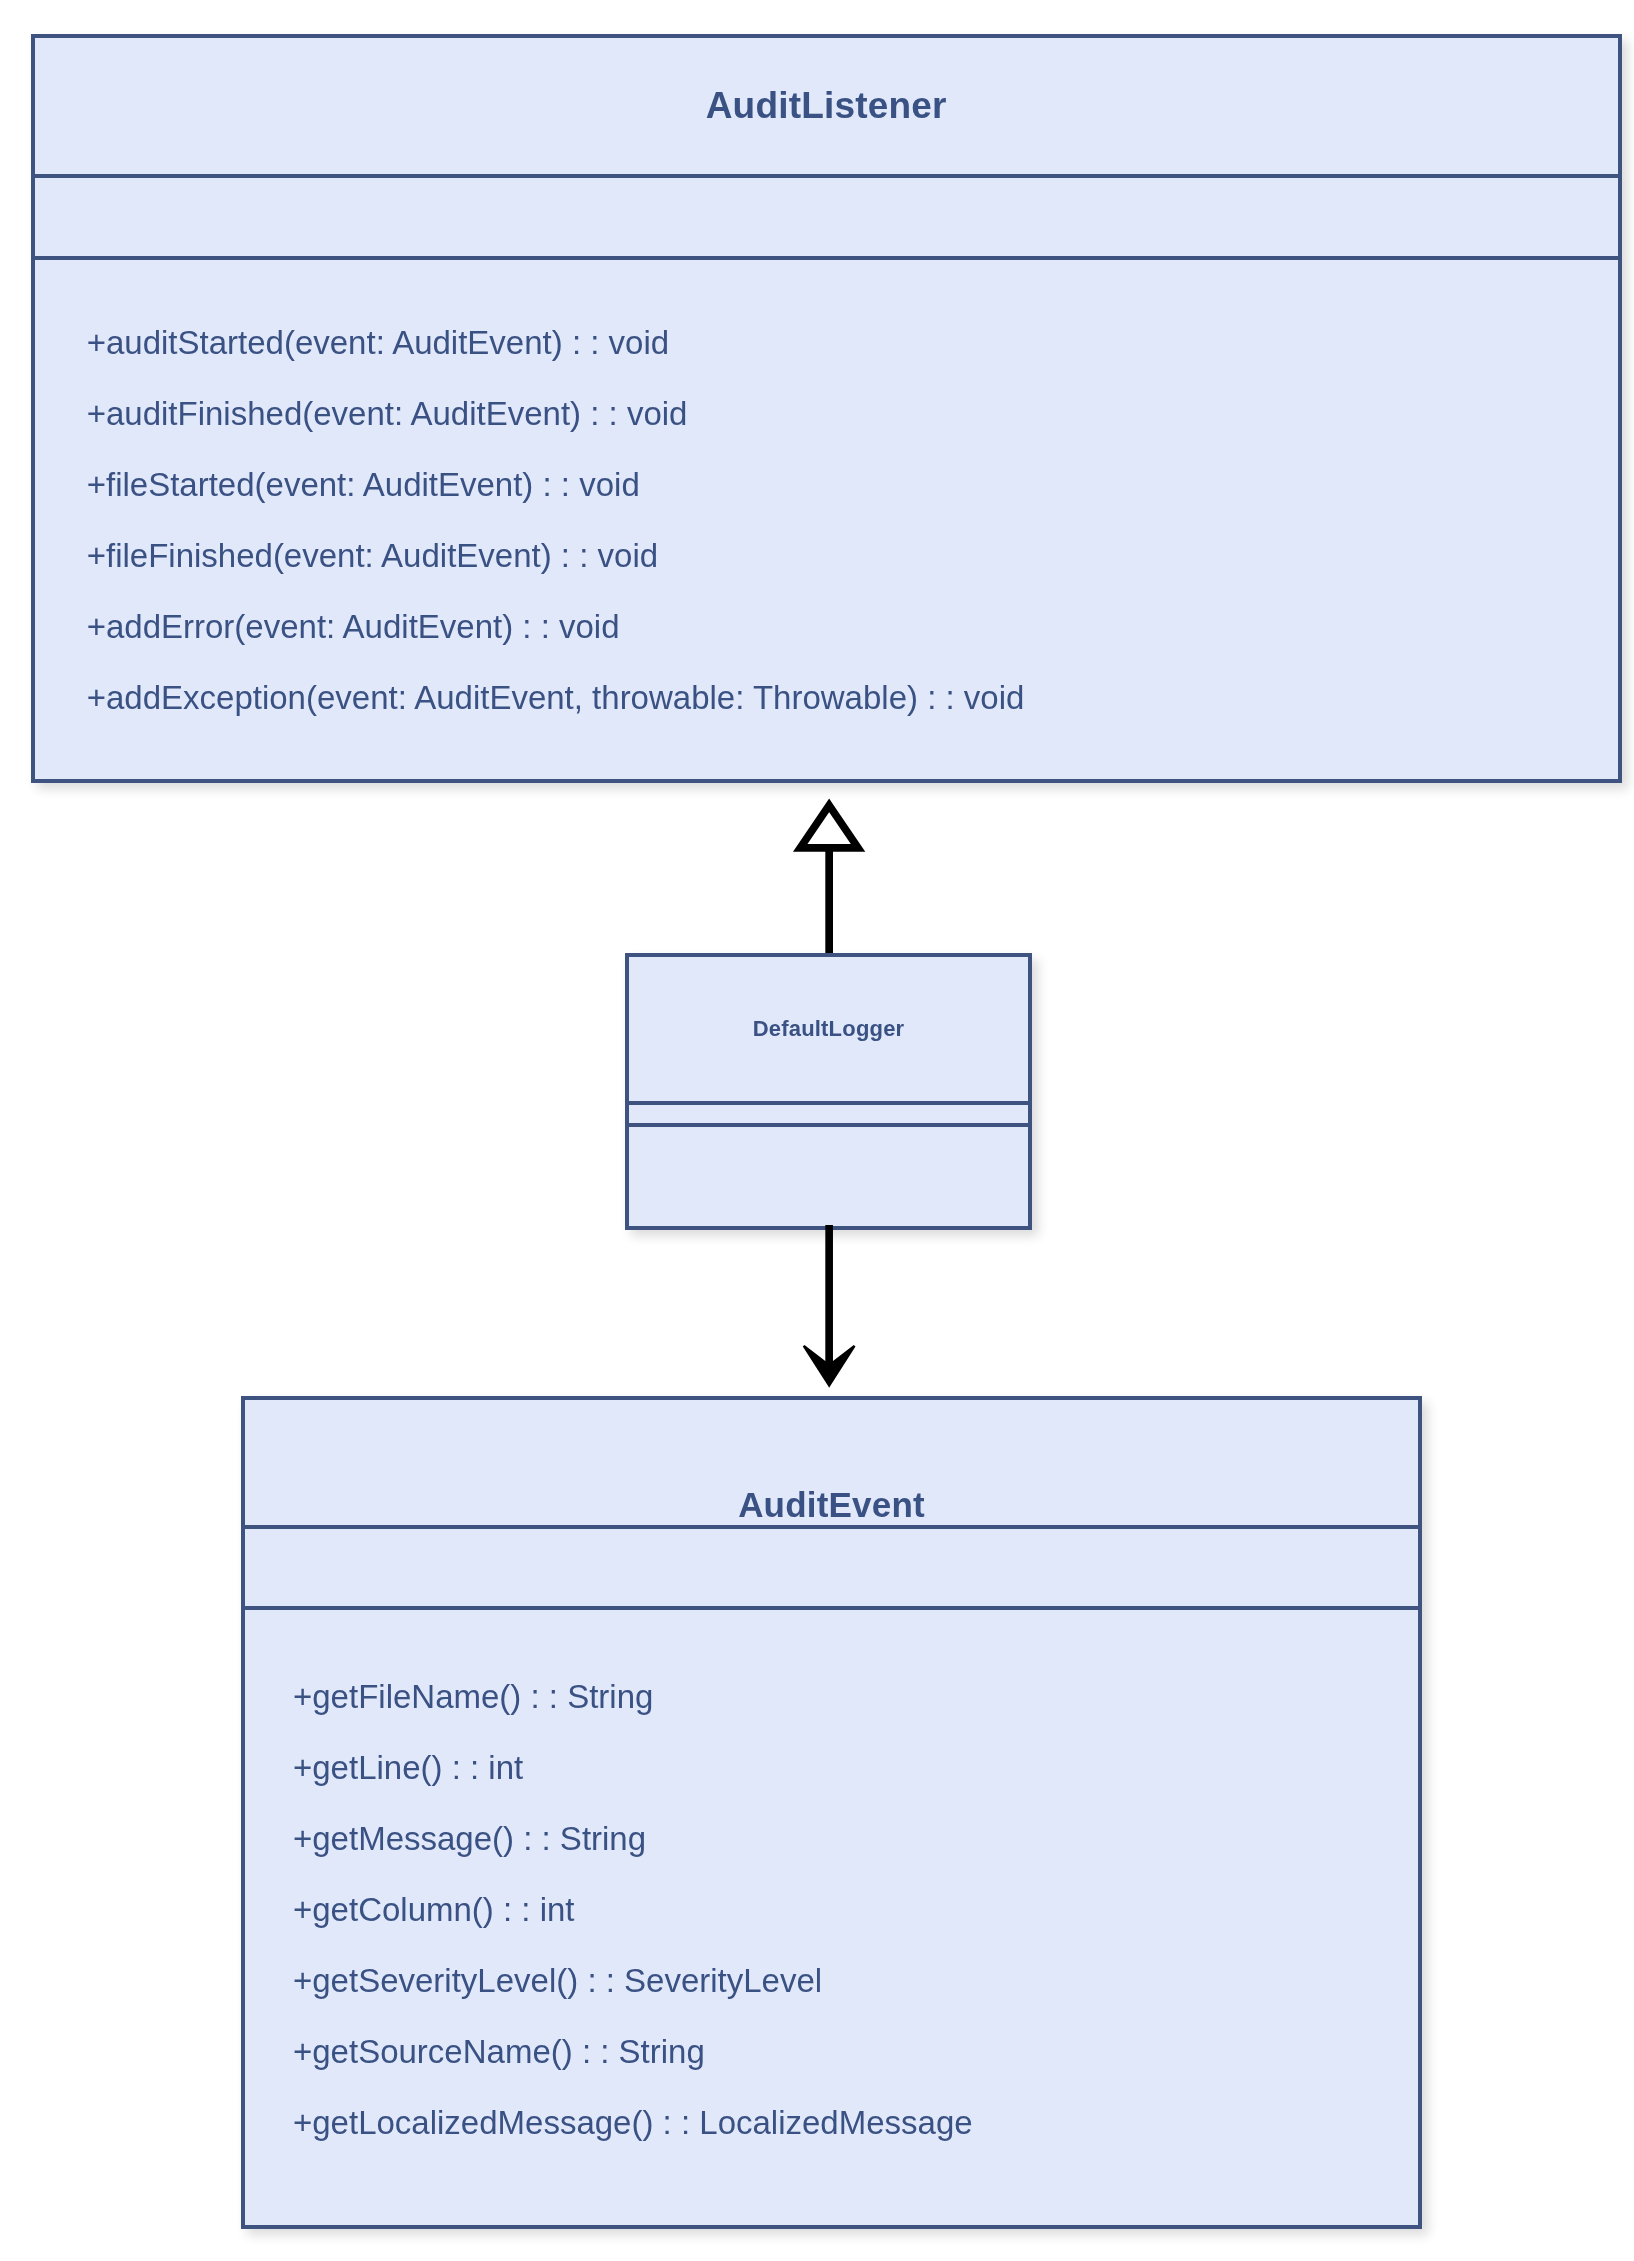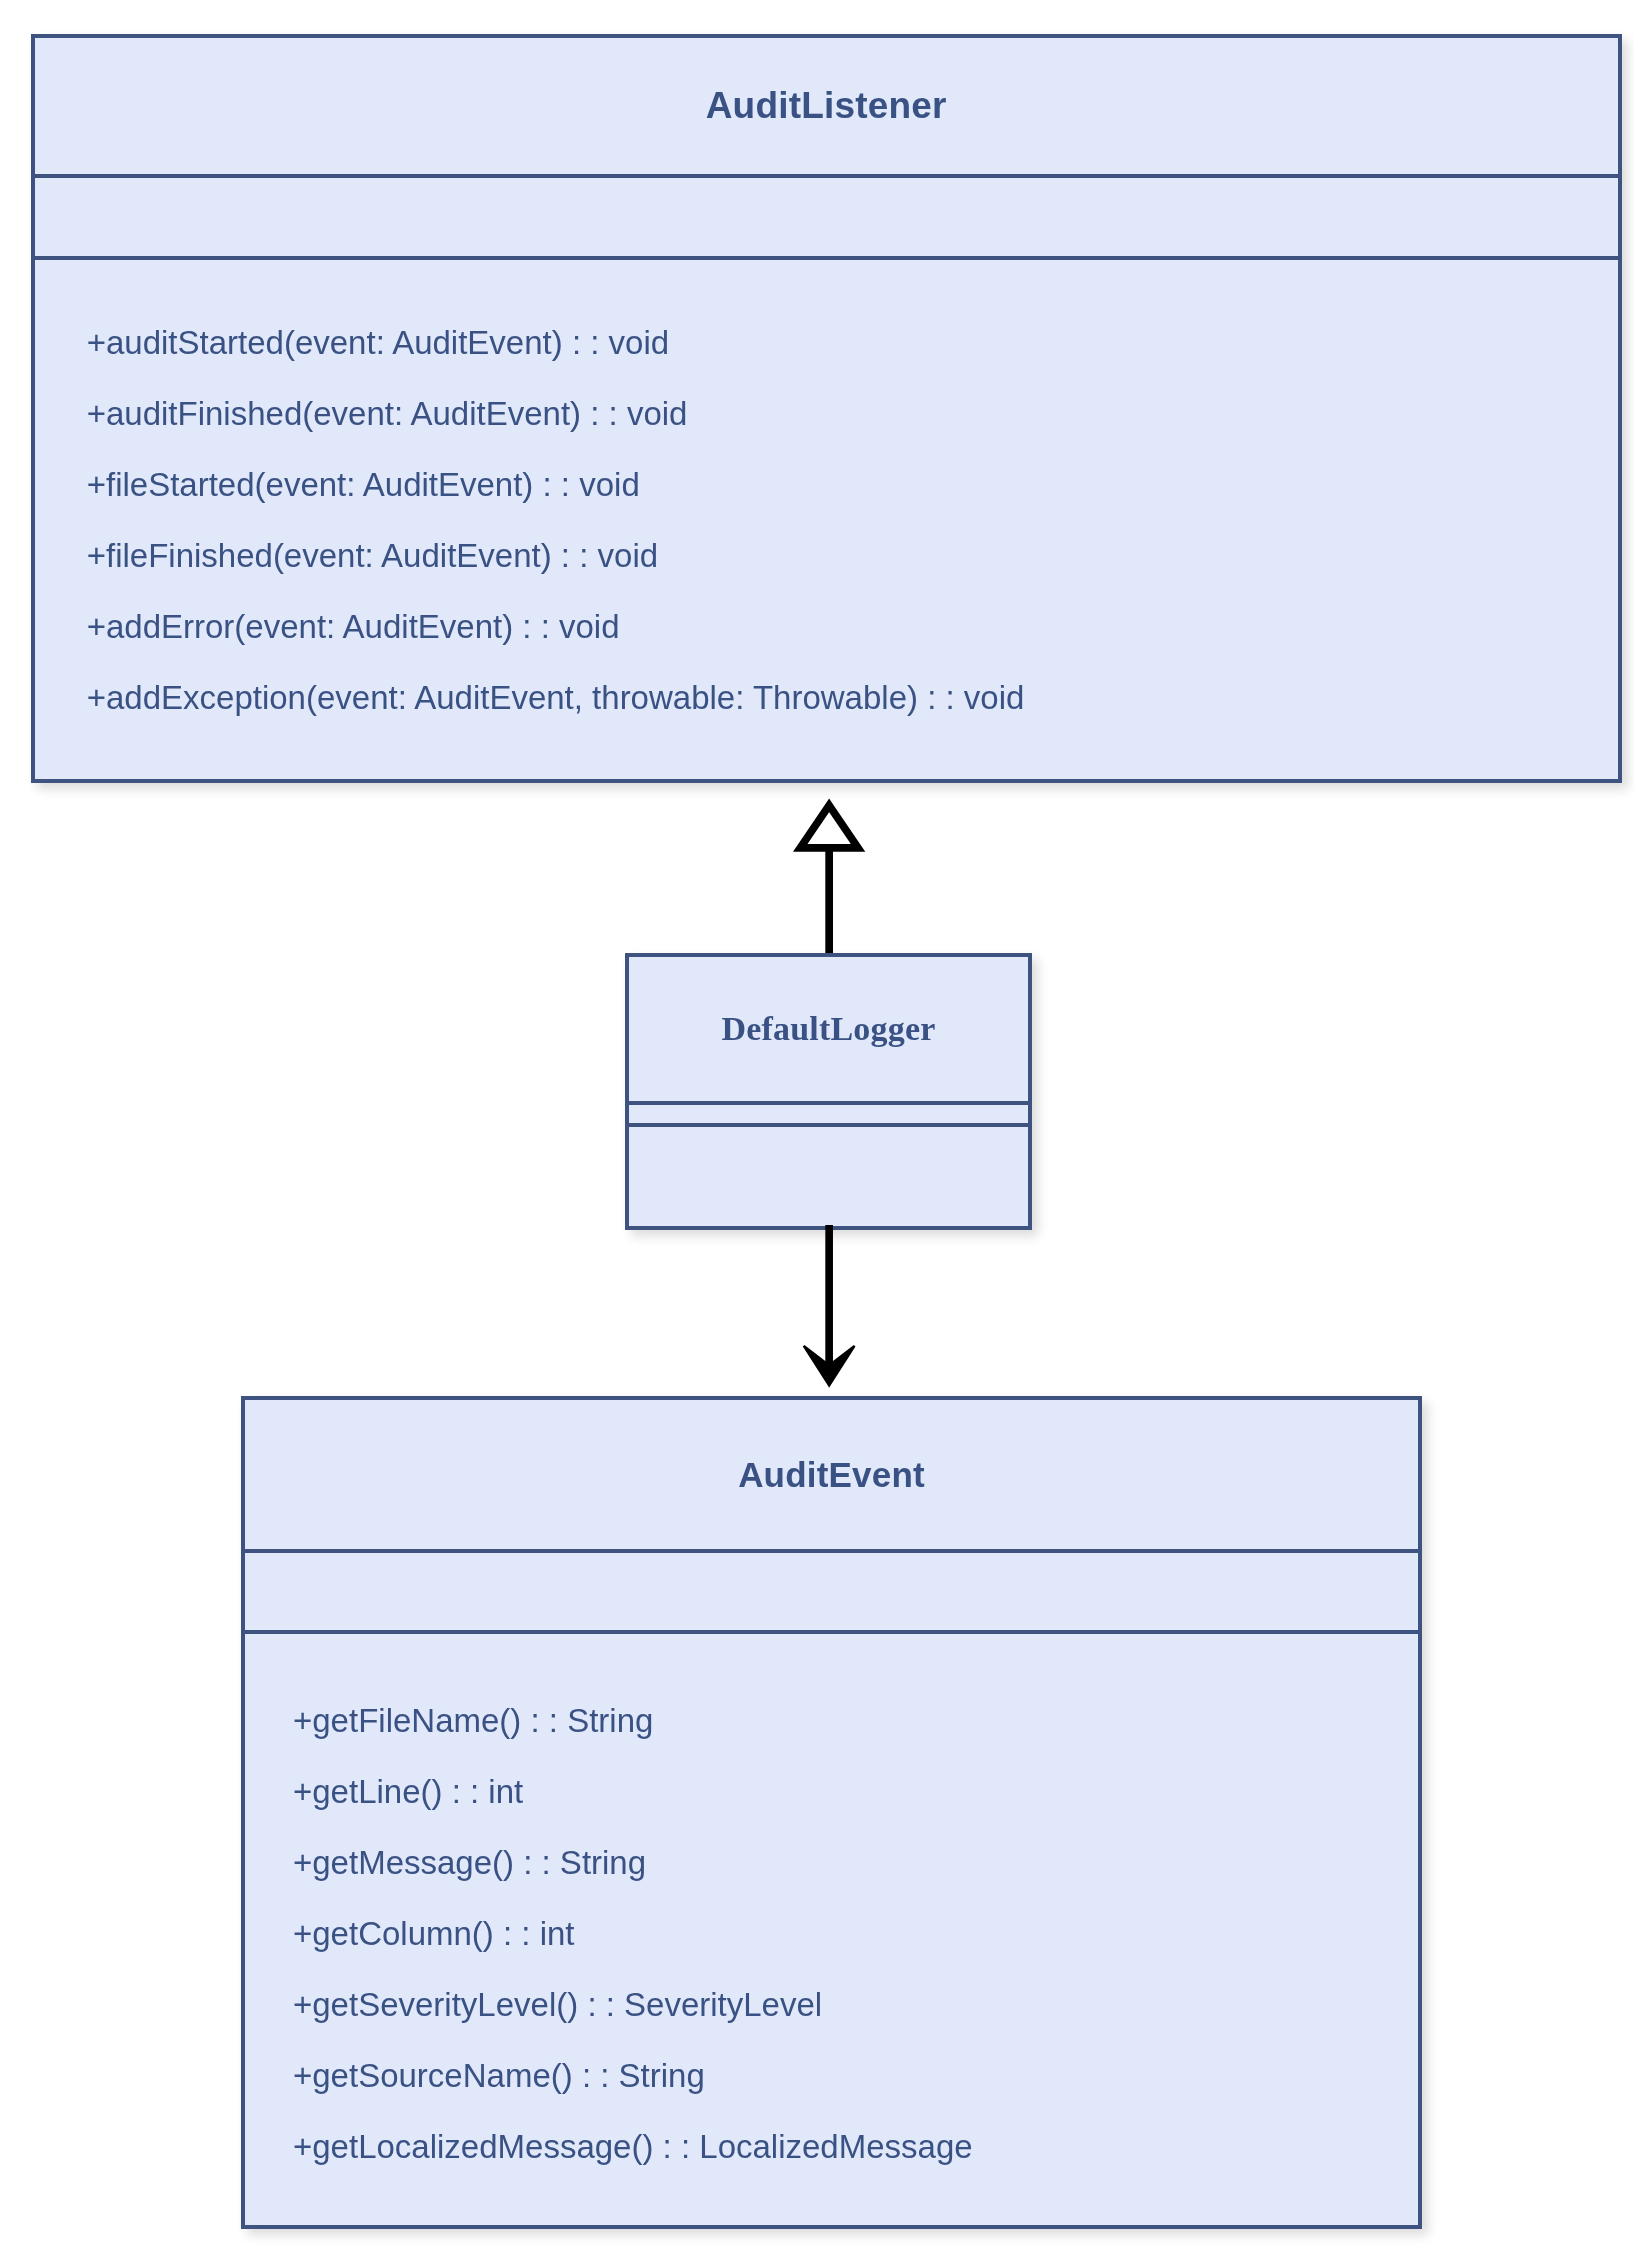--- a/index.html
+++ b/index.html
@@ -77,31 +77,31 @@
     line-height: 71px;
   }
 
   #class-defaultlogger {
     left: 609px;
     top: 953px;
     width: 407px;
     height: 277px;
   }
   #class-defaultlogger .uml-title-bar { height: 148px; }
-  #class-defaultlogger .uml-title { font-size: 34px; font-family: Liberation Serif, serif; }
+  #class-defaultlogger .uml-title { font-size: 22px; }
   #class-defaultlogger .uml-attrs { height: 22.4px; }
   #class-defaultlogger .uml-ops { height: 102px; }
 
   #class-auditevent {
     left: 225px;
     top: 1396px;
     width: 1181px;
     height: 833px;
   }
-  #class-auditevent .uml-title-bar { height: 153px; }
+  #class-auditevent .uml-title-bar { height: 129px; align-items: flex-end; }
   #class-auditevent .uml-title { font-size: 35px; }
   #class-auditevent .uml-attrs { height: 81px; }
   #class-auditevent .uml-ops {
     height: 599px;
     padding: 0 0 0 48px;
   }
   #class-auditevent .uml-op {
     font-size: 33px;
     line-height: 71px;
   }

